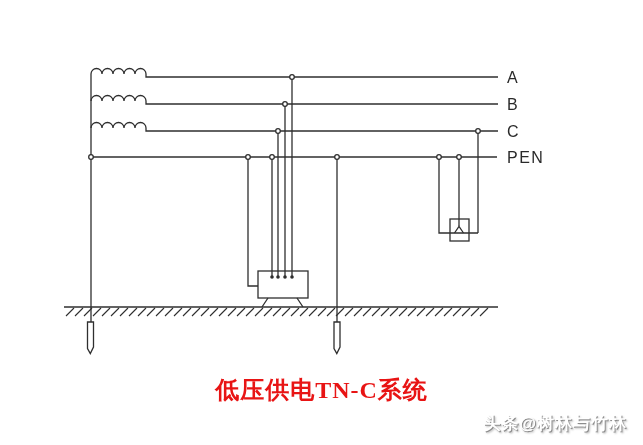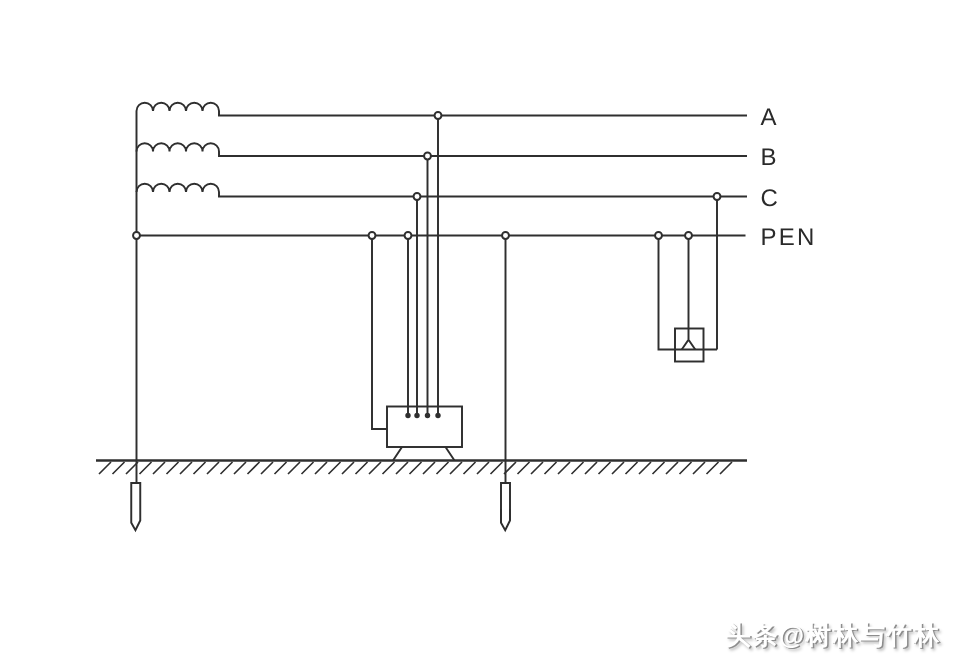--- a/index.html
+++ b/index.html
@@ -113,16 +113,17 @@
         <circle cx="292" cy="277" r="1.8"></circle>
       </g>
     </g>
 
     <text class="lbl" x="507" y="83">A</text>
     <text class="lbl" x="507" y="110">B</text>
     <text class="lbl" x="507" y="137">C</text>
     <text class="lbl" x="507" y="163">PEN</text>
   </svg>
 
+  <div class="title">低压供电TN-C系统</div>
 
   <div class="watermark">头条@树林与竹林</div>
 
 </div>
 
 </body></html>

